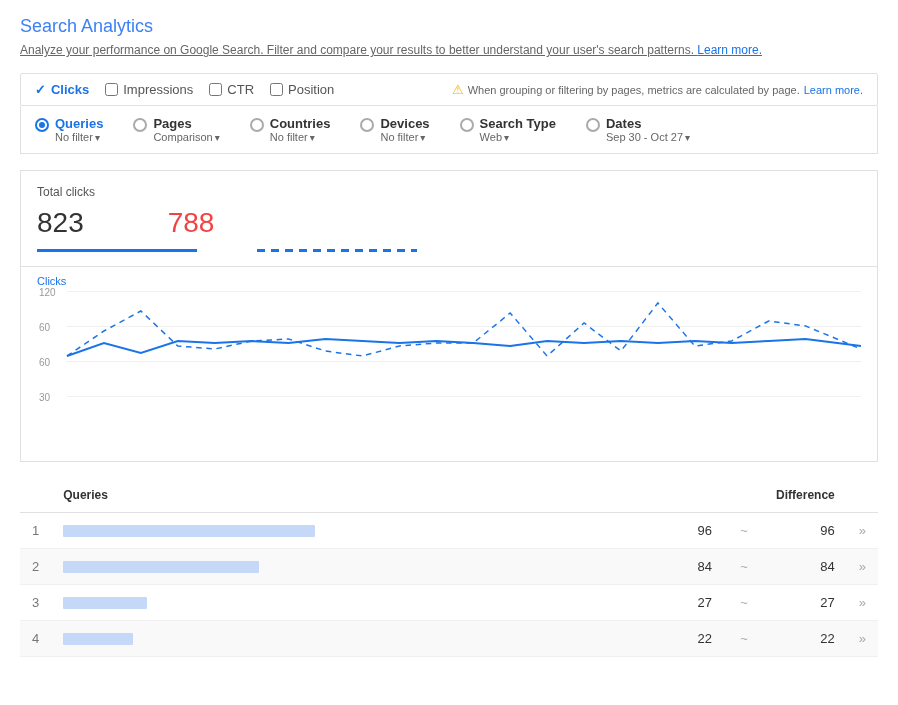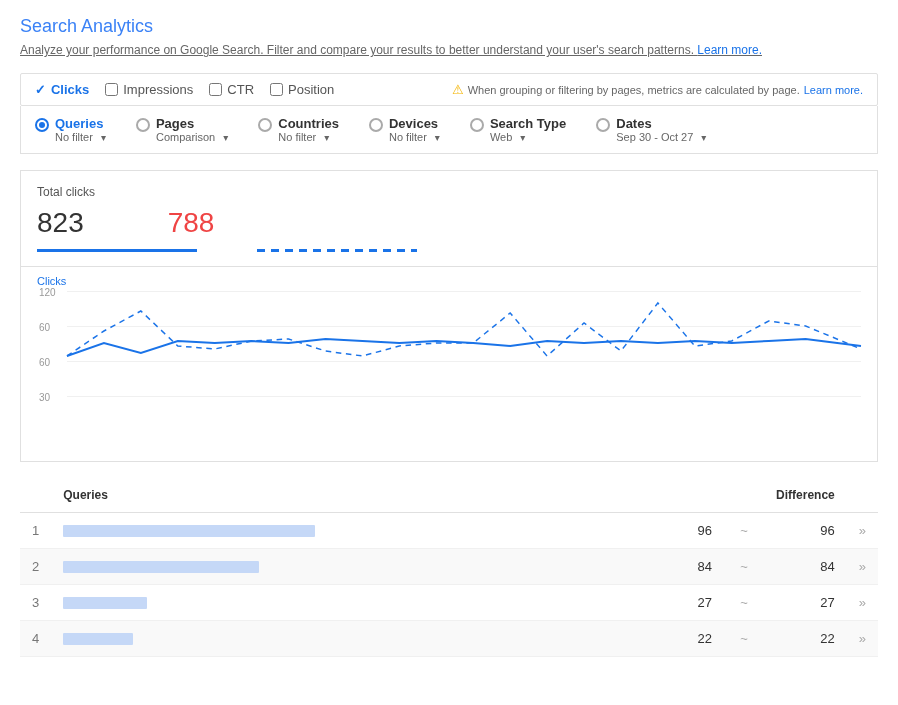--- a/index.html
+++ b/index.html
@@ -47,21 +47,21 @@
       display: flex; align-items: center; justify-content: center;
       margin-top: 2px; flex-shrink: 0;
     }
     .groupby-item.active .radio-outer { border-color: #1a73e8; }
     .groupby-item.active .radio-inner {
       width: 6px; height: 6px; border-radius: 50%; background: #1a73e8;
     }
     .groupby-label-wrap { display: flex; flex-direction: column; }
     .groupby-label { font-size: 13px; font-weight: bold; color: #333; }
     .groupby-item.active .groupby-label { color: #1a73e8; }
-    .groupby-sublabel { font-size: 11px; color: #666; display: flex; align-items: center; gap: 8px; cursor: pointer; }
+    .groupby-sublabel { font-size: 11px; color: #666; display: flex; align-items: center; gap: 2px; cursor: pointer; }
     .groupby-sublabel .arrow { font-size: 10px; }
 
     
     .stats-area {
       border: 1px solid #e0e0e0;
       border-bottom: none;
       padding: 14px 8px 0 16px;
       margin-bottom: 0;
     }
     .stats-label { font-size: 12px; color: #555; margin-bottom: 8px; }

